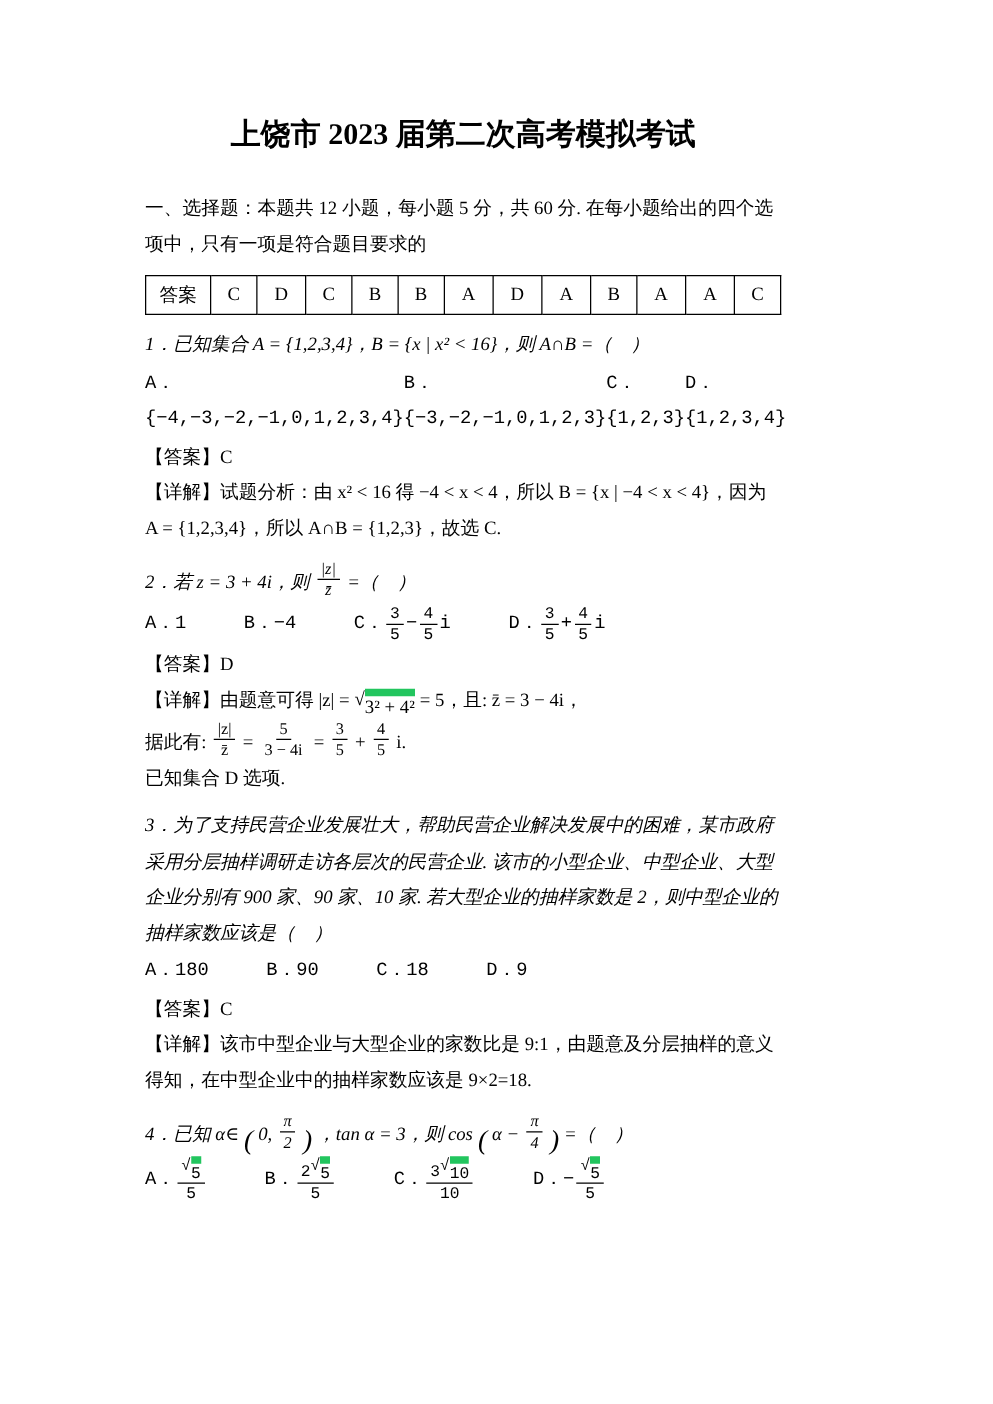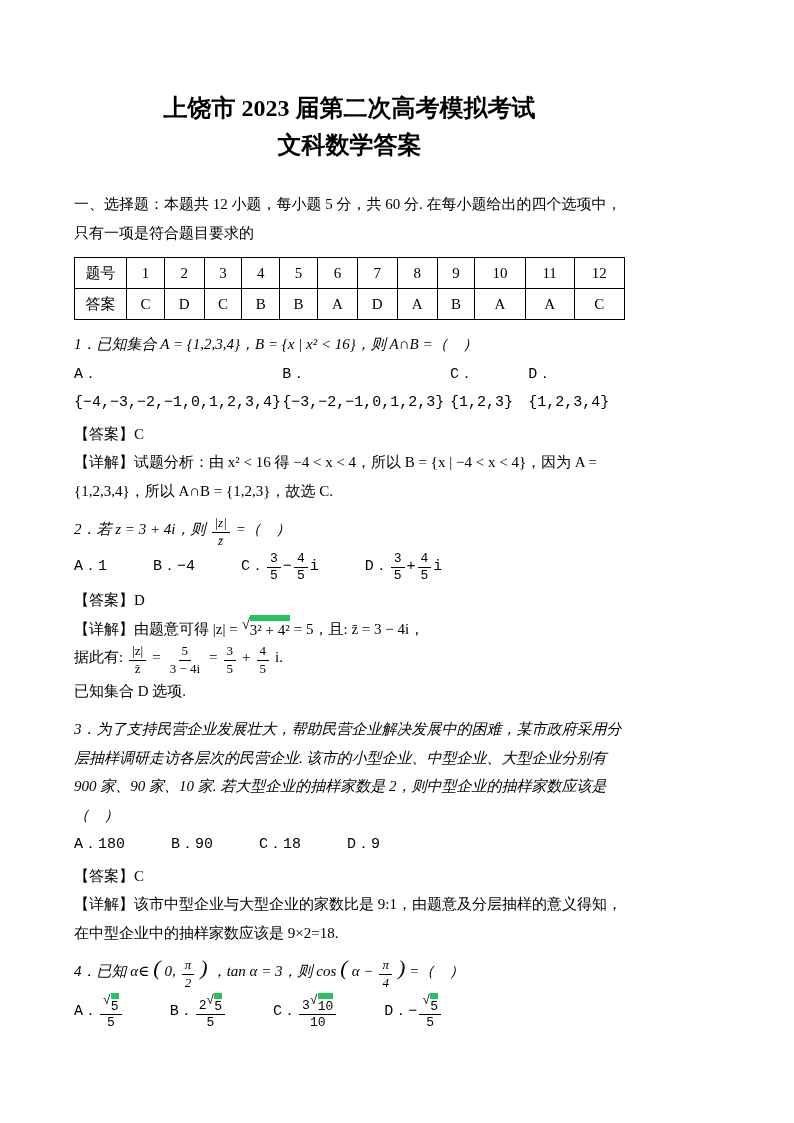--- a/index.html
+++ b/index.html
@@ -1,66 +1,50 @@
 <!DOCTYPE html>
 <html><head>
   <meta charset="utf-8">
   <style>
     * { box-sizing: border-box; }
     html, body { margin: 0; padding: 0; }
     body { background: #ffffff; font-family: "Liberation Serif", "DejaVu Serif", serif; color: #000; }
-    .page { width: 737px; min-height: 1123px; padding: 90px 112px 60px 74px; background: #fff; font-size: 15px; }
+    .page { width: 737px; min-height: 1123px; padding: 90px 112px 60px 116px; background: #fff; font-size: 15px; }
     .title-line { font-size: 24px; font-weight: 700; text-align: center; line-height: 1.55; margin: 0; }
     .para { margin: 0; line-height: 1.9; }
     .intro { margin-top: 26px; }
     .ans-table { width: 100%; border-collapse: collapse; margin-top: 10px; }
     .ans-table td { border: 1px solid #000; text-align: center; height: 31px; font-size: 15px; padding: 0 2px; }
     .ans-table .lab { width: 52px; }
     .stem { margin-top: 10px; font-style: italic; }
     .opts { display: flex; align-items: center; line-height: 1.9; margin-top: 2px; min-height: 28px; }
     .spread { justify-content: space-between; padding-right: 2px; }
     .left .opt { margin-right: 46px; }
     .opt { display: inline-flex; align-items: center; font-family: Liberation Mono, monospace; }
     .ansline { margin-top: 2px; }
-    .mathline { display: flex; align-items: flex-start; flex-wrap: wrap; gap: 0 4px; line-height: 1.9; }
+    .mathline { display: flex; align-items: flex-end; flex-wrap: wrap; gap: 0 4px; line-height: 1.9; }
     .frac { display: inline-flex; flex-direction: column; align-items: center; font-size: 13px; line-height: 1.25; margin: 0 2px; text-align: center; }
     .frac .num { border-bottom: 1px solid #000; padding: 0 3px; display: inline-flex; align-items: flex-end; justify-content: center; }
     .frac .den { padding: 0 3px; }
     .sqrt { display: inline-flex; align-items: flex-start; }
     .rsym { line-height: 1.2; }
     .rad { border-top: 6px solid #22c55e; line-height: 1.2; }
     .bigp { font-size: 22px; font-weight: 400; line-height: 1; }
   </style>
 </head>
 <body>
 
 <div class="page">
 
   <h1 class="title-line">上饶市 2023 届第二次高考模拟考试</h1>
-  <h1 class="title-line">文科数学答案</h1>
 
   <p class="para intro">一、选择题：本题共 12 小题，每小题 5 分，共 60 分. 在每小题给出的四个选项中，只有一项是符合题目要求的</p>
 
   <table class="ans-table">
     <tbody>
-      <tr>
-        <td class="lab">题号</td>
-        <td>1</td>
-        <td>2</td>
-        <td>3</td>
-        <td>4</td>
-        <td>5</td>
-        <td>6</td>
-        <td>7</td>
-        <td>8</td>
-        <td>9</td>
-        <td>10</td>
-        <td>11</td>
-        <td>12</td>
-      </tr>
       <tr>
         <td class="lab">答案</td>
         <td>C</td>
         <td>D</td>
         <td>C</td>
         <td>B</td>
         <td>B</td>
         <td>A</td>
         <td>D</td>
         <td>A</td>

